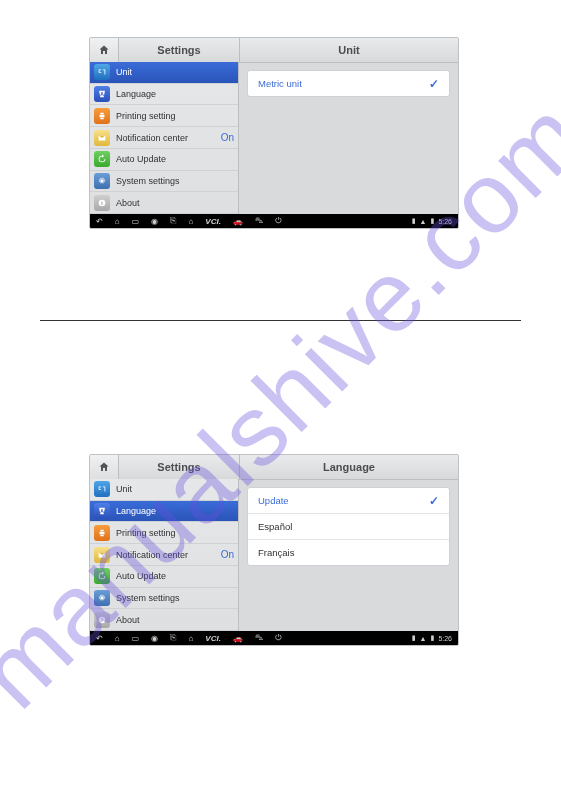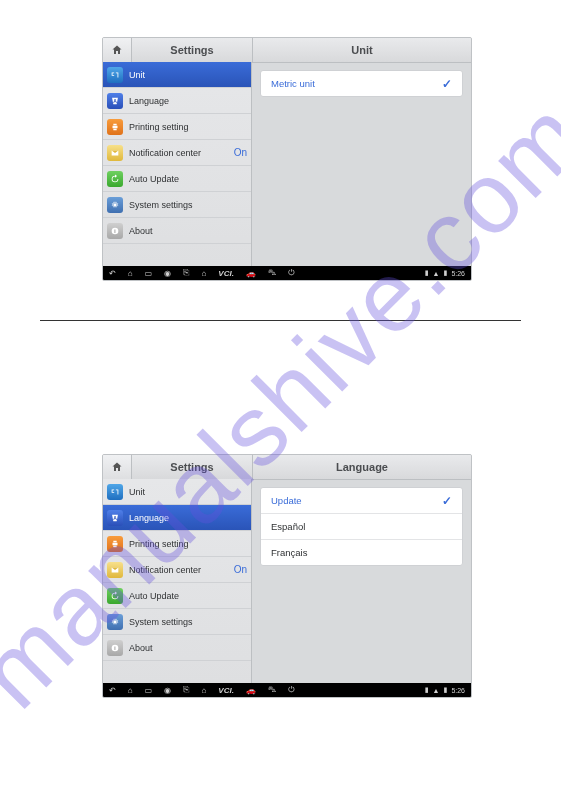--- a/index.html
+++ b/index.html
@@ -19,23 +19,23 @@
     font-size: 100px;
     font-weight: 400;
     color: rgba(100, 80, 220, 0.35);
     letter-spacing: 2px;
     pointer-events: none;
     white-space: nowrap;
     z-index: 50;
   }
   .device {
     position: absolute;
-    left: 102px;
+    left: 89px;
     width: 370px;
-    height: 244px;
+    height: 192px;
     background: #d8dadc;
     border: 1px solid #bfc2c5;
     border-radius: 2px;
     box-sizing: border-box;
     overflow: hidden;
   }
   .device.d1 { top: 37px; }
   .device.d2 { top: 454px; }
 
   .topbar {

